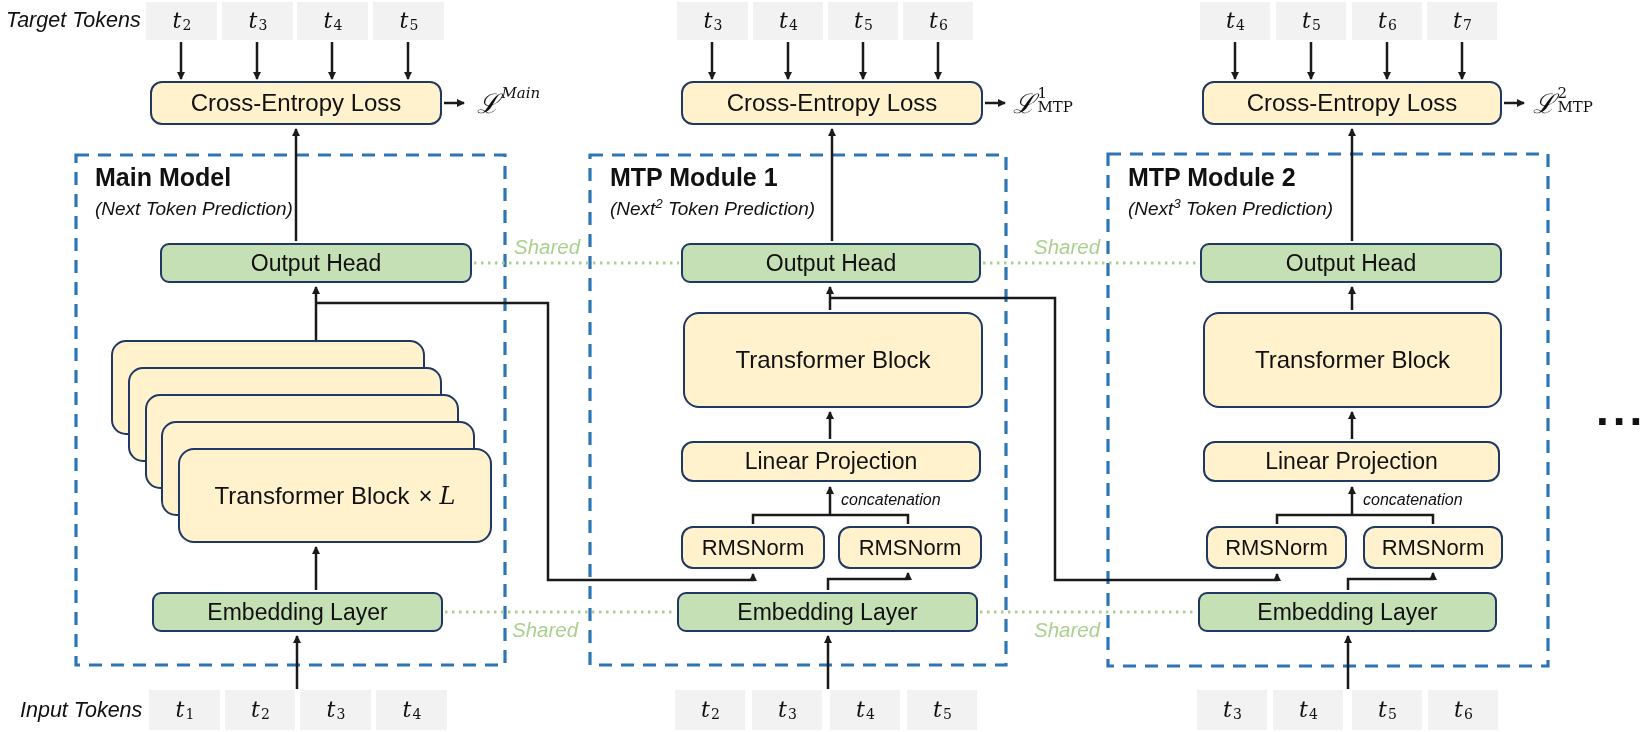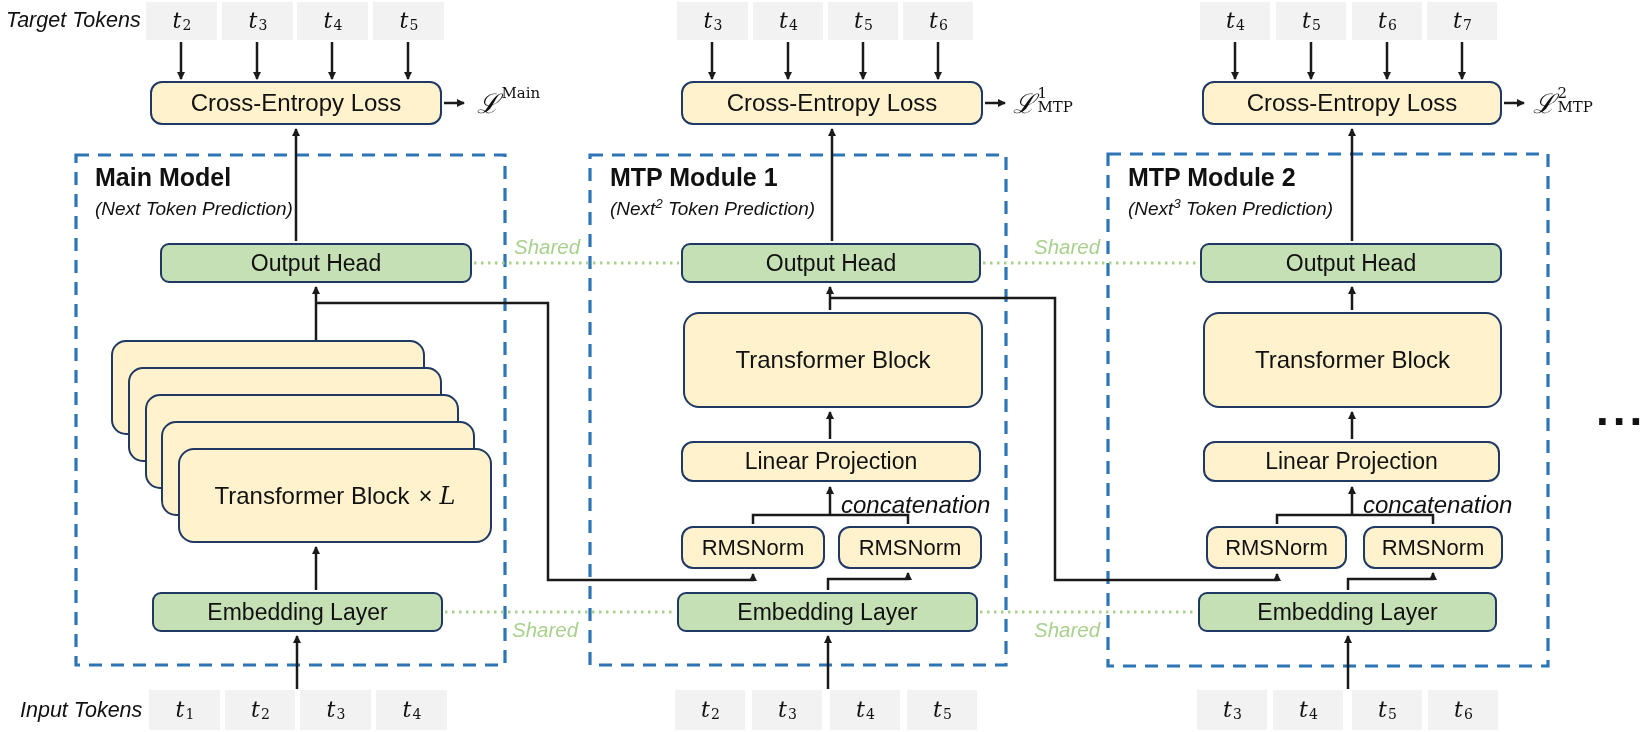--- a/index.html
+++ b/index.html
@@ -27,29 +27,29 @@
     font-size:22px;line-height:1;
   }
   .token .tb{font-family:"DejaVu Serif",serif;font-style:italic;}
   .token sub{font-size:14px;line-height:0;position:relative;top:4px;left:1px;
     font-family:"DejaVu Serif",serif;}
   .rowlabel{position:absolute;font-style:italic;font-size:21.5px;white-space:nowrap;}
   .mod-title{position:absolute;font-weight:bold;font-size:25px;white-space:nowrap;text-align:center;}
   .mod-sub{position:absolute;font-style:italic;font-size:19px;white-space:nowrap;}
   .mod-sub sup{font-size:13px;}
   .shared{position:absolute;color:var(--shared-green);font-style:italic;font-size:20.5px;}
-  .concat{position:absolute;font-style:italic;font-size:24px;white-space:nowrap;}
+  .concat{position:absolute;font-style:italic;font-size:16px;white-space:nowrap;}
   .loss{position:absolute;font-size:27px;white-space:nowrap;
     font-family:"DejaVu Serif",serif;display:flex;align-items:flex-start;}
   .lsym{font-style:italic;}
   .lstack{display:inline-flex;flex-direction:column;align-items:flex-start;
     line-height:0.95;margin-left:2px;padding-top:2px;}
   .lsup{font-size:15px;}
   .lsub{font-size:15px;}
-  .lsub.it{}
+  .lsub.it{font-style:italic;}
   .mvar{font-family:"DejaVu Serif",serif;font-style:italic;margin-left:7px;}
   .xsign{margin-left:9px;}
   .ellipsis{position:absolute;font-size:46px;font-weight:bold;letter-spacing:4px;
     line-height:1;white-space:nowrap;}
 </style>
 </head>
 <body>
 
 <div id="canvas">
 

